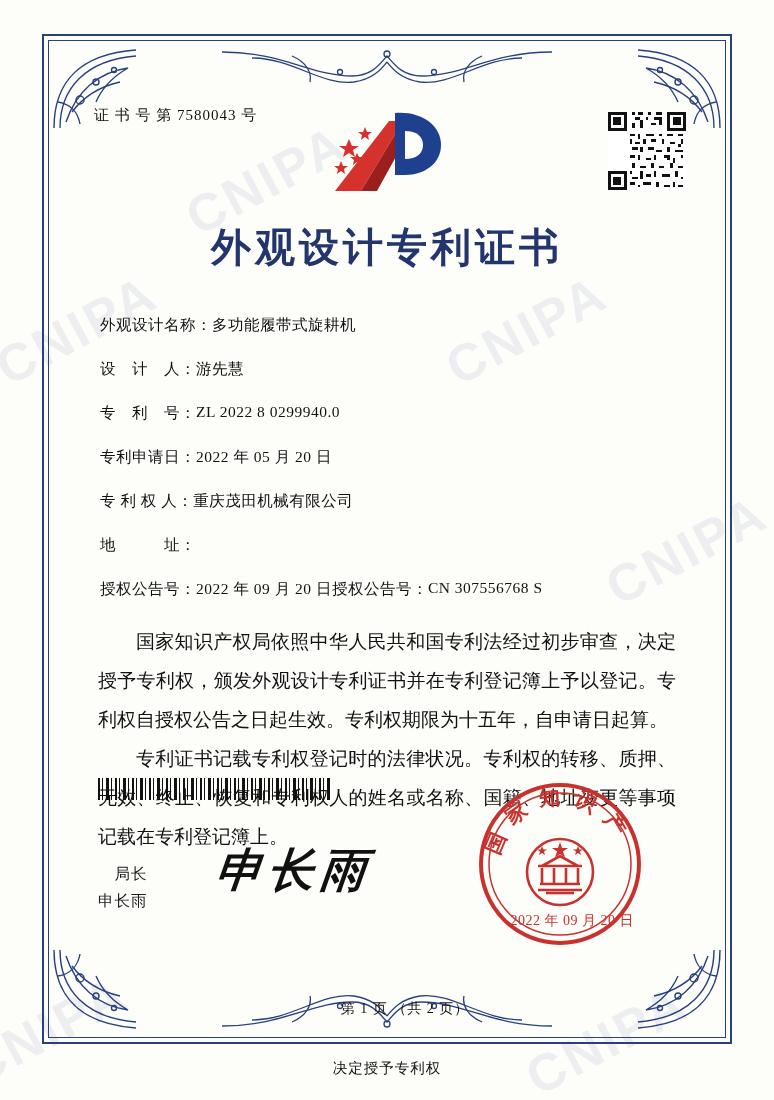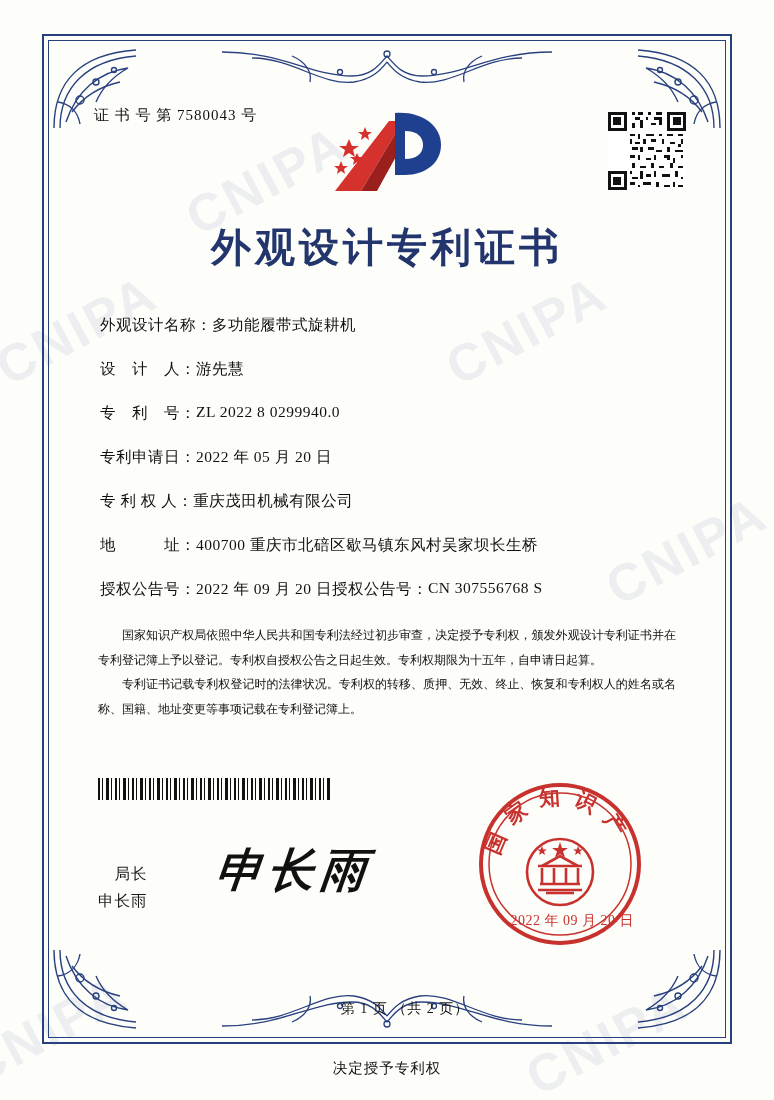--- a/index.html
+++ b/index.html
@@ -151,21 +151,21 @@
   }
   .f-value {
     letter-spacing: 0.5px;
   }
   .field.inline-two .f-second-label {
     white-space: pre;
   }
 
   .paragraphs {
     margin-top: 12px;
-    font-size: 12px;
+    font-size: 19px;
     line-height: 2.05;
     text-align: justify;
     color: #111;
     padding: 0 4px;
     font-family: Liberation Serif, serif;
   }
   .paragraphs p { margin: 0; text-indent: 2em; }
 
   
   .sig-area {
@@ -465,21 +465,20 @@
         <span class="f-value">2022 年 05 月 20 日</span>
       </div>
 
       <div class="field">
         <span class="f-label">专 利 权 人：</span>
         <span class="f-value">重庆茂田机械有限公司</span>
       </div>
 
       <div class="field">
         <span class="f-label">地　　　址：</span>
-        <span class="f-value">400700 重庆市北碚区歇马镇东风村吴家坝长生桥</span>
       </div>
 
       <div class="field inline-two">
         <span class="f-label">授权公告号：</span>
         <span class="f-value">2022 年 09 月 20 日</span>
         <span class="f-label f-second-label">授权公告号：</span>
         <span class="f-value">CN 307556768 S</span>
       </div>
     </div>
 

